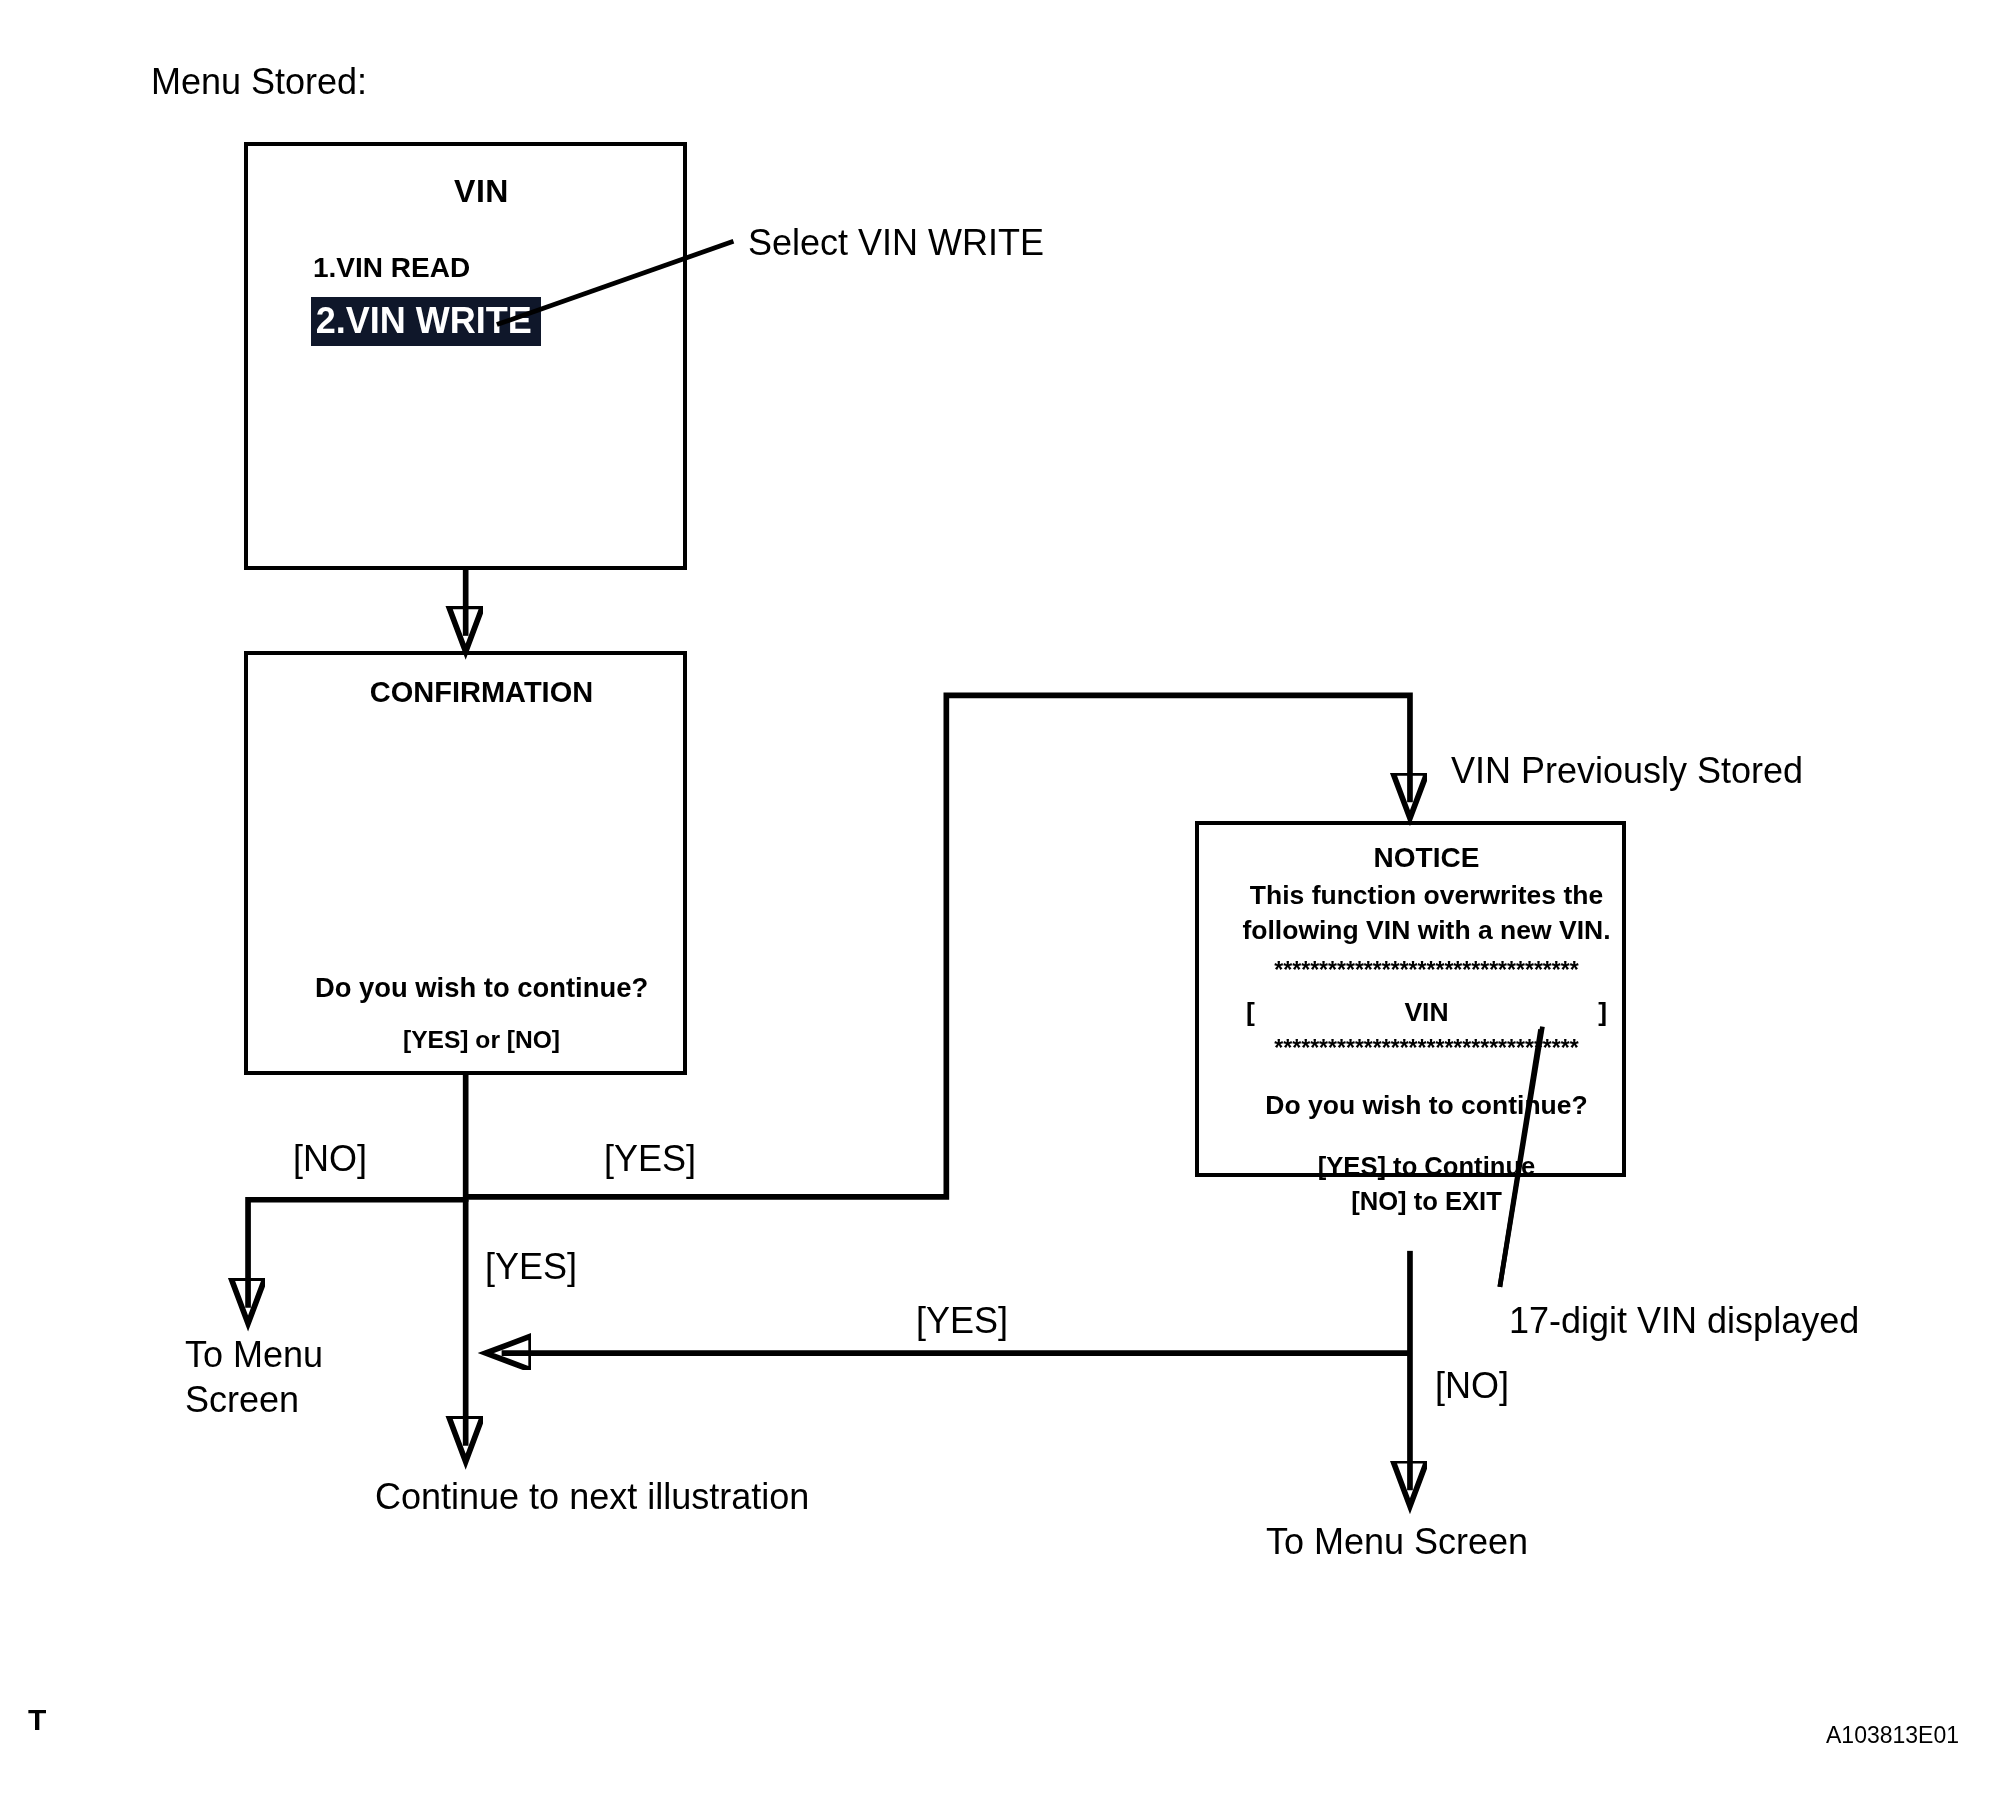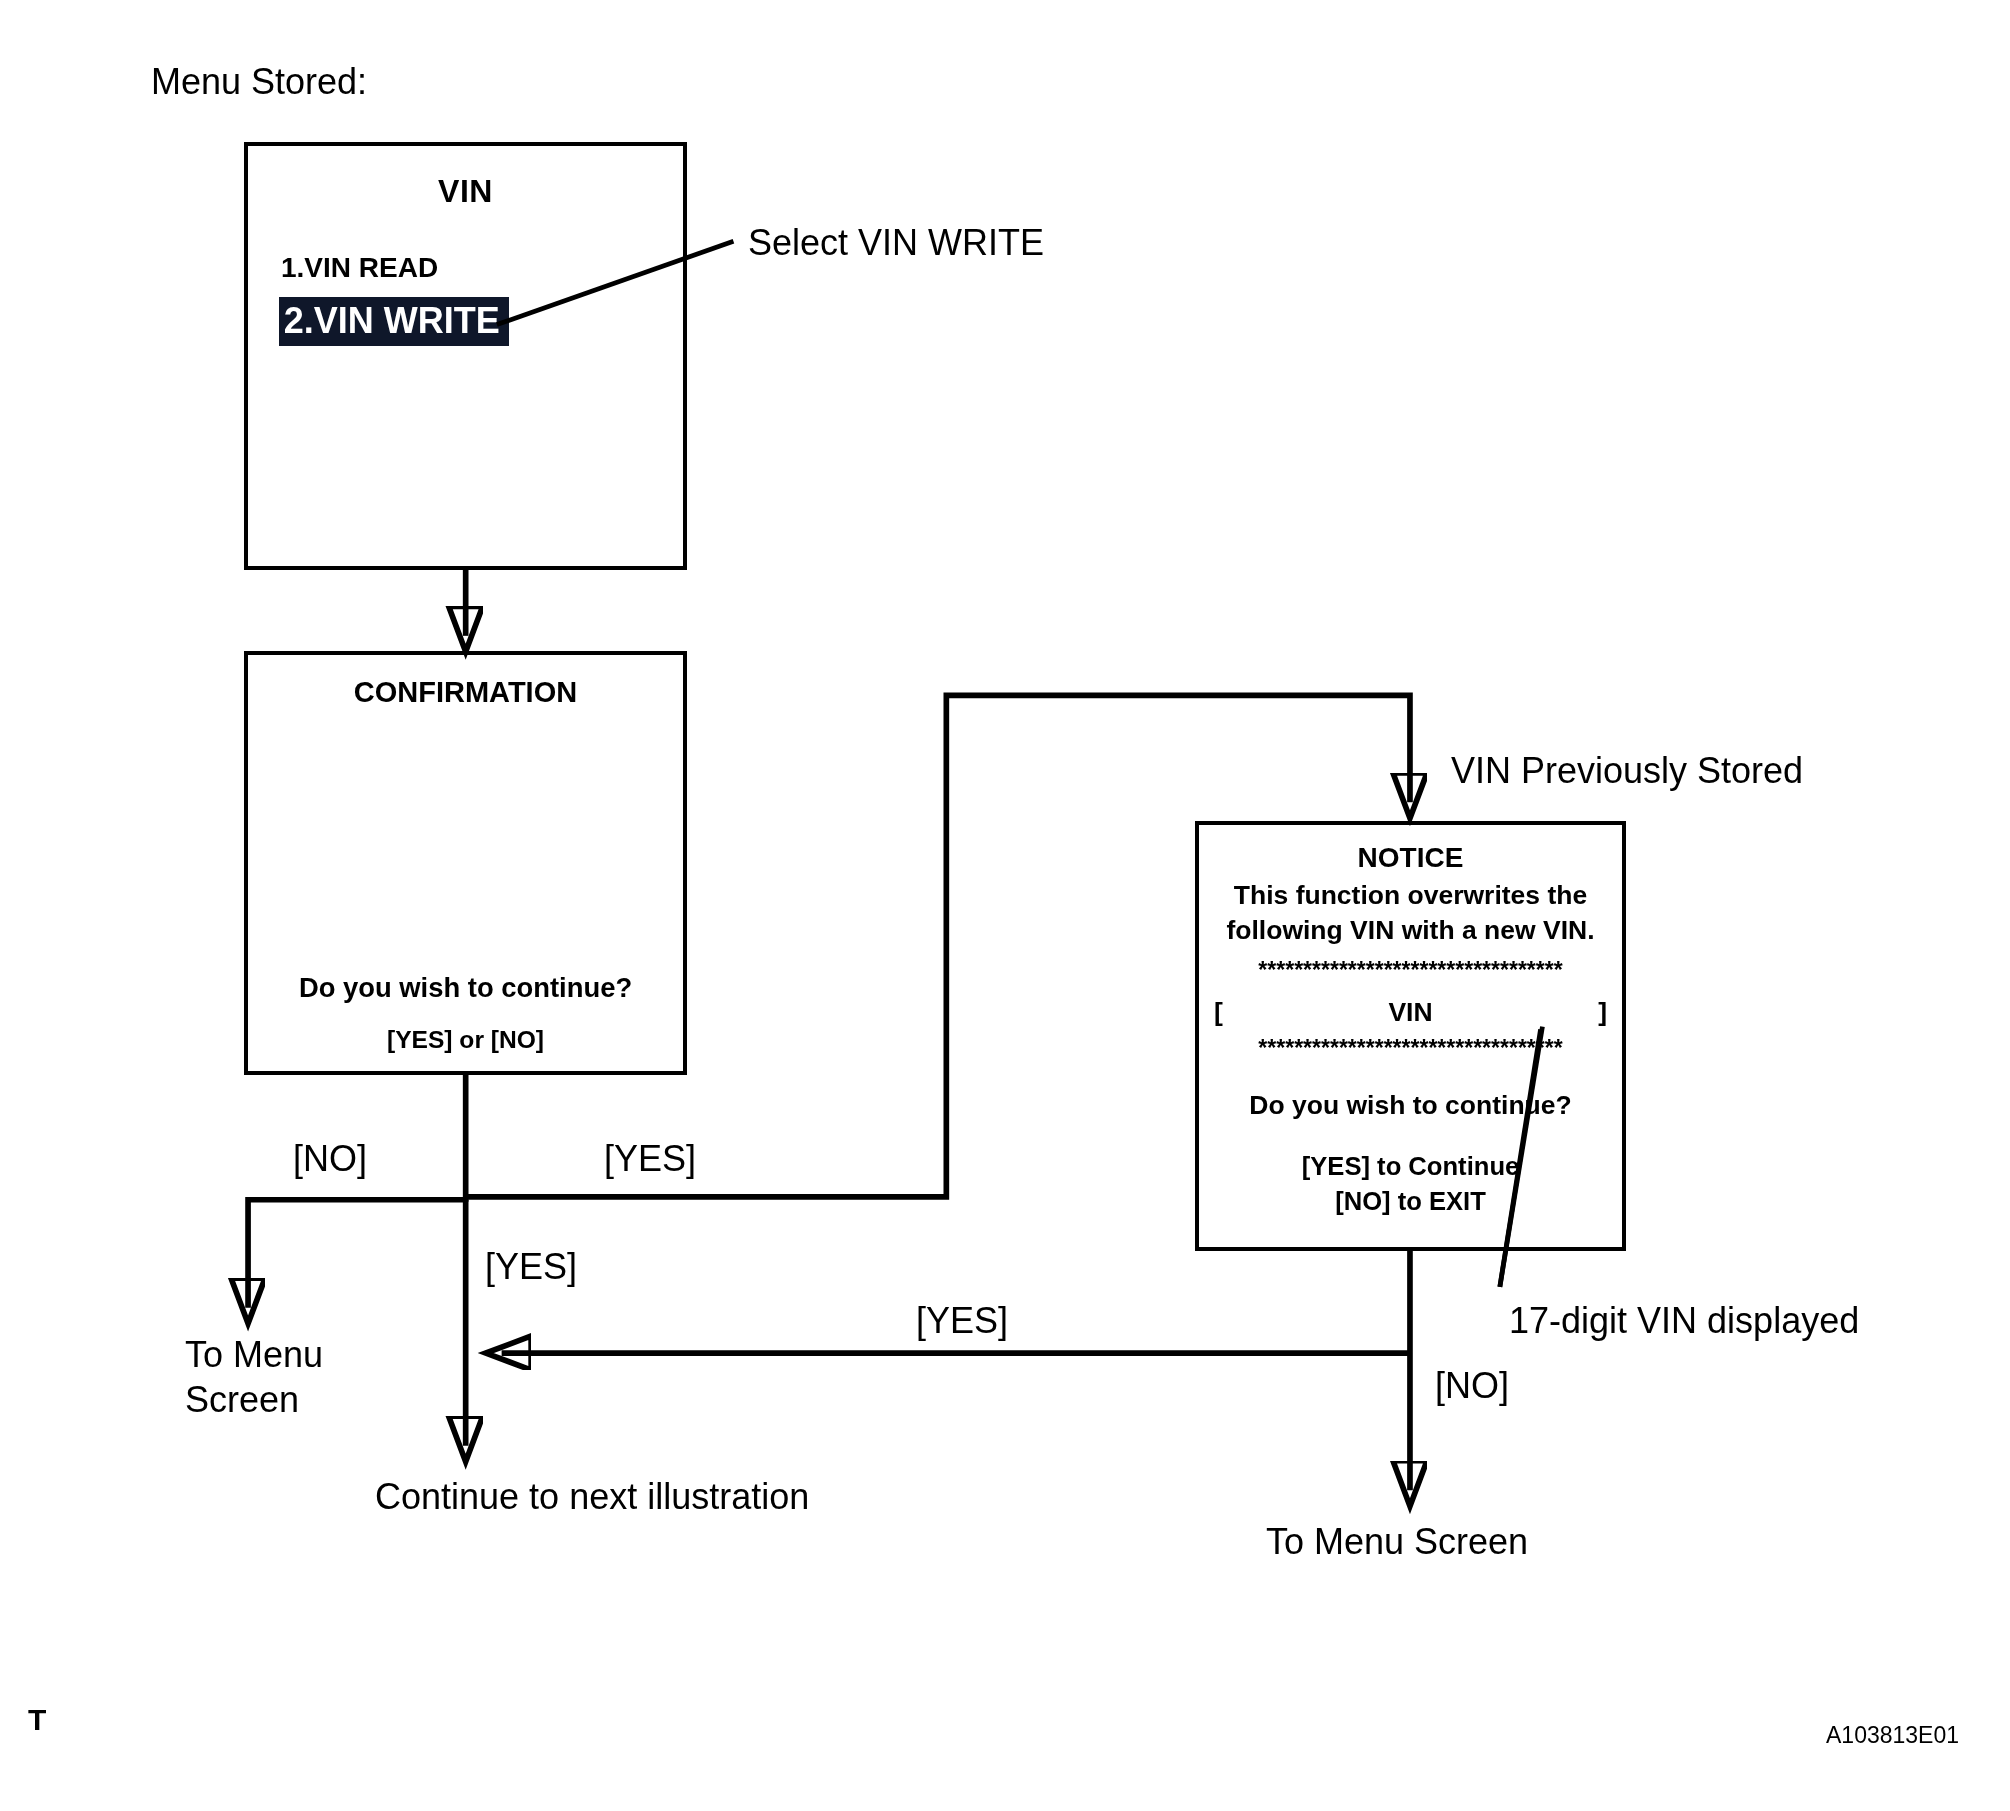--- a/index.html
+++ b/index.html
@@ -34,20 +34,21 @@
     border: 4.7px solid #000;
     background: #fff;
     box-sizing: border-box;
   }
   .screen-text {
     font-family: "Liberation Sans", sans-serif;
     font-weight: bold;
     text-align: center;
     color: #000;
     white-space: pre-line;
+    margin-left: 32px;
   }
 
   
   #vin-box { left: 244px; top: 142px; width: 443px; height: 428px; }
   #vin-title {
     position: absolute; left: 0; right: 0; top: 26.5px;
     font-size: 32px; letter-spacing: 0.5px;
   }
   #vin-item-1 {
     position: absolute; left: 33px; top: 106px;
@@ -70,21 +71,21 @@
     font-size: 27.4px; line-height: 1.32;
   }
   #confirm-q {
     position: absolute; left: 0; right: 0; top: 317px; font-size: 27.4px;
   }
   #confirm-opts {
     position: absolute; left: 0; right: 0; top: 371px; font-size: 24.6px;
   }
 
   
-  #notice-box { left: 1195px; top: 821px; width: 431px; height: 430px; }
+  #notice-box { left: 1195px; top: 821px; width: 431px; height: 356px; }
   #notice-title {
     position: absolute; left: 0; right: 0; top: 17px; font-size: 28px;
   }
   #notice-line1 {
     position: absolute; left: 7.6px; right: 7.6px; top: 53px;
     font-size: 26.5px; line-height: 1.33;
   }
   #notice-stars-1 {
     position: absolute; left: 7.6px; right: 7.6px; top: 132px;
     font-size: 23px; letter-spacing: 0px;

